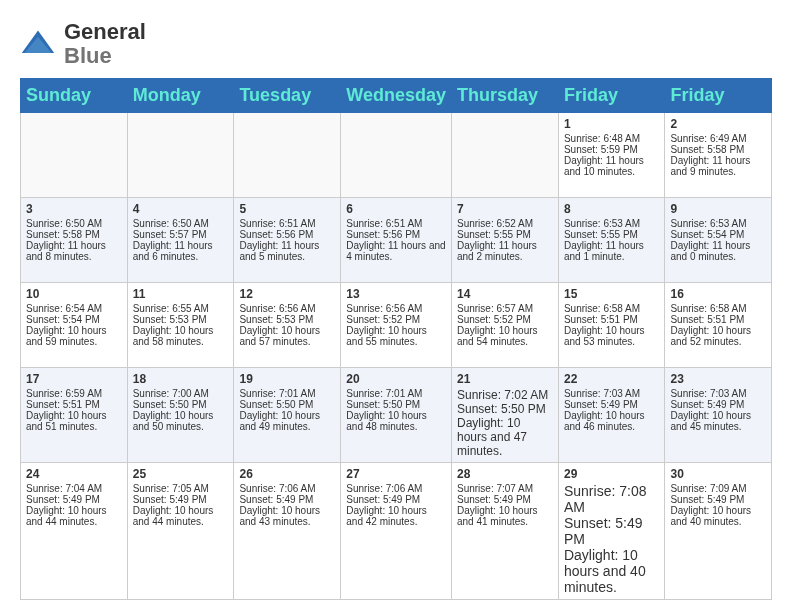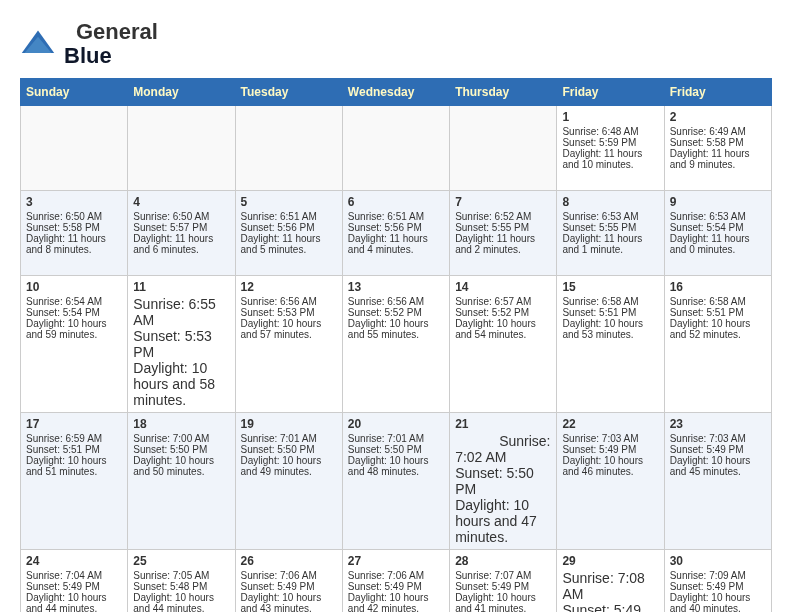--- a/index.html
+++ b/index.html
@@ -19,22 +19,22 @@
     .logo {
       display: flex;
       align-items: center;
       gap: 8px;
     }
     .logo-text {
       font-size: 22px;
       font-weight: bold;
       line-height: 1.1;
     }
-    .logo-text span.general { color: #333; margin-left: 12px; }
-    .logo-text span.blue { color: #0f172a; }
+    .logo-text span.general { color: #333; }
+    .logo-text span.blue { color: #737373; }
     .logo-icon {
       width: 36px;
       height: 36px;
     }
     .title-block {
       text-align: right;
     }
     .calendar-title {
       font-size: 32px;
       font-weight: bold;
@@ -43,23 +43,23 @@
     .calendar-subtitle {
       font-size: 14px;
       color: #555;
     }
     table {
       width: 100%;
       border-collapse: collapse;
     }
     thead tr th {
       background: #2e6db4;
-      color: #fef9c3;
+      color: #5eead4;
       padding: 6px 5px;
-      font-size: 12px;
+      font-size: 18px;
       font-weight: bold;
       text-align: left;
       border: 1px solid #2e6db4;
     }
     tbody tr td {
       border: 1px solid #ccc;
       vertical-align: top;
       padding: 4px 5px;
       font-size: 10px;
       color: #333;
@@ -147,21 +147,21 @@
 Sunset: 5:55 PM
 Daylight: 11 hours and 1 minute.</span></td>
         <td><span class="day-num">9</span><span style="white-space: pre-line; font-size: 10px;">Sunrise: 6:53 AM
 Sunset: 5:54 PM
 Daylight: 11 hours and 0 minutes.</span></td>
       </tr>
       <tr>
         <td><span class="day-num">10</span><span style="white-space: pre-line; font-size: 10px;">Sunrise: 6:54 AM
 Sunset: 5:54 PM
 Daylight: 10 hours and 59 minutes.</span></td>
-        <td><span class="day-num">11</span><span style="white-space: pre-line; font-size: 14px;">Sunrise: 6:55 AM
+        <td><span class="day-num">11</span><span style="white-space: pre-line; font-size: 10px;">Sunrise: 6:55 AM
 Sunset: 5:53 PM
 Daylight: 10 hours and 58 minutes.</span></td>
         <td><span class="day-num">12</span><span style="white-space: pre-line; font-size: 10px;">Sunrise: 6:56 AM
 Sunset: 5:53 PM
 Daylight: 10 hours and 57 minutes.</span></td>
         <td><span class="day-num">13</span><span style="white-space: pre-line; font-size: 10px;">Sunrise: 6:56 AM
 Sunset: 5:52 PM
 Daylight: 10 hours and 55 minutes.</span></td>
         <td><span class="day-num">14</span><span style="white-space: pre-line; font-size: 10px;">Sunrise: 6:57 AM
 Sunset: 5:52 PM
@@ -179,36 +179,36 @@
 Daylight: 10 hours and 51 minutes.</span></td>
         <td><span class="day-num">18</span><span style="white-space: pre-line; font-size: 10px; text-align: center;">Sunrise: 7:00 AM
 Sunset: 5:50 PM
 Daylight: 10 hours and 50 minutes.</span></td>
         <td><span class="day-num">19</span><span style="white-space: pre-line; font-size: 10px;">Sunrise: 7:01 AM
 Sunset: 5:50 PM
 Daylight: 10 hours and 49 minutes.</span></td>
         <td><span class="day-num">20</span><span style="white-space: pre-line; font-size: 10px;">Sunrise: 7:01 AM
 Sunset: 5:50 PM
 Daylight: 10 hours and 48 minutes.</span></td>
-        <td><span class="day-num">21</span><span style="white-space: pre-line; font-size: 14px; margin-left: 44px;">Sunrise: 7:02 AM
+        <td><span class="day-num">21</span><span style="white-space: pre-line; font-size: 12px;">Sunrise: 7:02 AM
 Sunset: 5:50 PM
 Daylight: 10 hours and 47 minutes.</span></td>
         <td><span class="day-num">22</span><span style="white-space: pre-line; font-size: 10px;">Sunrise: 7:03 AM
 Sunset: 5:49 PM
 Daylight: 10 hours and 46 minutes.</span></td>
         <td><span class="day-num">23</span><span style="white-space: pre-line; font-size: 10px;">Sunrise: 7:03 AM
 Sunset: 5:49 PM
 Daylight: 10 hours and 45 minutes.</span></td>
       </tr>
       <tr>
         <td><span class="day-num">24</span><span style="white-space: pre-line; font-size: 10px;">Sunrise: 7:04 AM
 Sunset: 5:49 PM
 Daylight: 10 hours and 44 minutes.</span></td>
         <td><span class="day-num">25</span><span style="white-space: pre-line; font-size: 10px;">Sunrise: 7:05 AM
-Sunset: 5:48 PM
+Sunset: 5:49 PM
 Daylight: 10 hours and 44 minutes.</span></td>
         <td><span class="day-num">26</span><span style="white-space: pre-line; font-size: 10px;">Sunrise: 7:06 AM
 Sunset: 5:49 PM
 Daylight: 10 hours and 43 minutes.</span></td>
         <td><span class="day-num">27</span><span style="white-space: pre-line; font-size: 10px;">Sunrise: 7:06 AM
 Sunset: 5:49 PM
 Daylight: 10 hours and 42 minutes.</span></td>
         <td><span class="day-num">28</span><span style="white-space: pre-line; font-size: 10px;">Sunrise: 7:07 AM
 Sunset: 5:49 PM
 Daylight: 10 hours and 41 minutes.</span></td>

